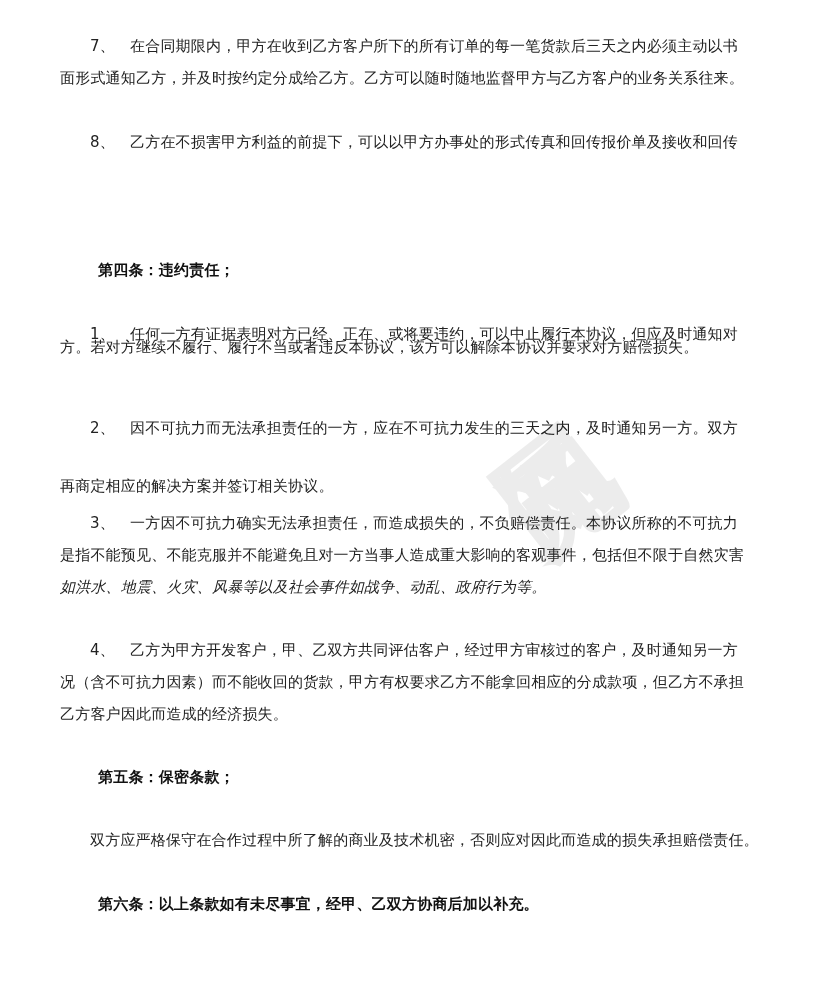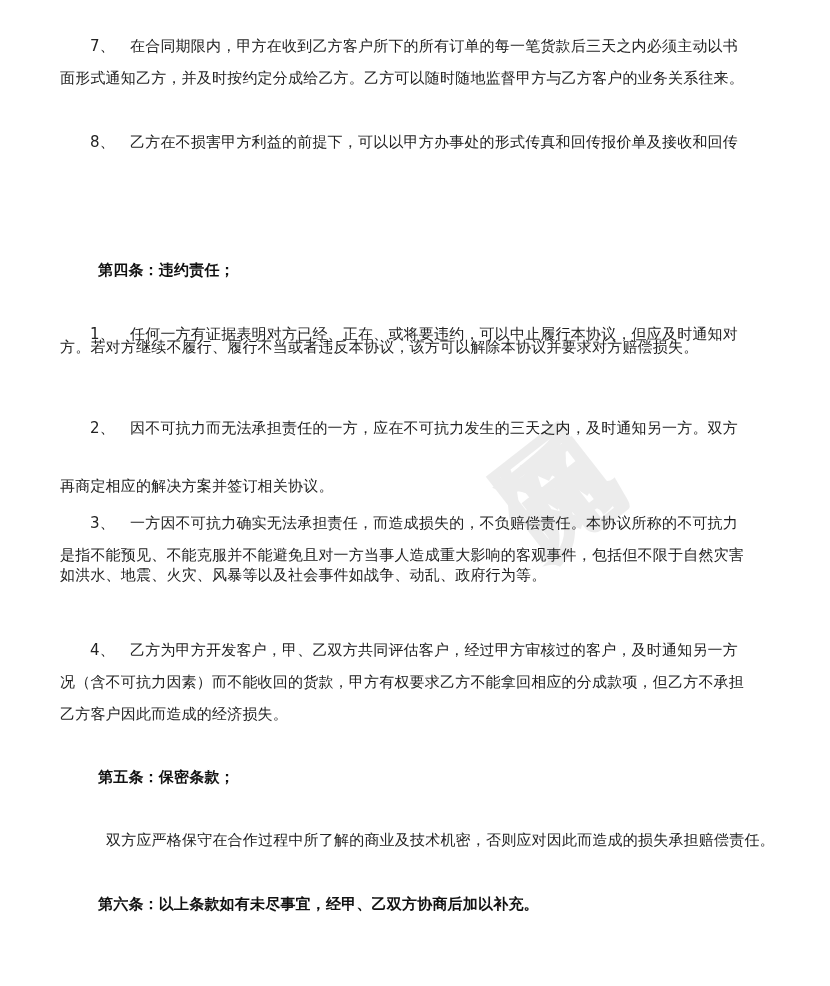--- a/index.html
+++ b/index.html
@@ -80,26 +80,26 @@
 
   <div class="line indent" style="top:418px;">
     <span class="num">2、</span><span>因不可抗力而无法承担责任的一方，应在不可抗力发生的三天之内，及时通知另一方。双方</span>
   </div>
   <div class="line" style="top:476px;">再商定相应的解决方案并签订相关协议。</div>
 
   <div class="line indent" style="top:513px;">
     <span class="num">3、</span><span>一方因不可抗力确实无法承担责任，而造成损失的，不负赔偿责任。本协议所称的不可抗力</span>
   </div>
   <div class="line" style="top:545px;">是指不能预见、不能克服并不能避免且对一方当事人造成重大影响的客观事件，包括但不限于自然灾害</div>
-  <div class="line" style="top:565px;">如洪水、地震、火灾、风暴等以及社会事件如战争、动乱、政府行为等。</div>
+  <div class="line" style="top:577px;font-style:italic;">如洪水、地震、火灾、风暴等以及社会事件如战争、动乱、政府行为等。</div>
 
   <div class="line indent" style="top:640px;">
     <span class="num">4、</span><span>乙方为甲方开发客户，甲、乙双方共同评估客户，经过甲方审核过的客户，及时通知另一方</span>
   </div>
   <div class="line" style="top:672px;">况（含不可抗力因素）而不能收回的货款，甲方有权要求乙方不能拿回相应的分成款项，但乙方不承担</div>
   <div class="line" style="top:704px;">乙方客户因此而造成的经济损失。</div>
 
   <div class="line indent heading" style="top:767px;">第五条：保密条款；</div>
-  <div class="line indent" style="top:830px;margin-left:16px;">双方应严格保守在合作过程中所了解的商业及技术机密，否则应对因此而造成的损失承担赔偿责任。</div>
+  <div class="line indent" style="top:830px;">双方应严格保守在合作过程中所了解的商业及技术机密，否则应对因此而造成的损失承担赔偿责任。</div>
 
   <div class="line indent heading" style="top:894px;">第六条：以上条款如有未尽事宜，经甲、乙双方协商后加以补充。</div>
 
 </div>
 
 </body></html>

